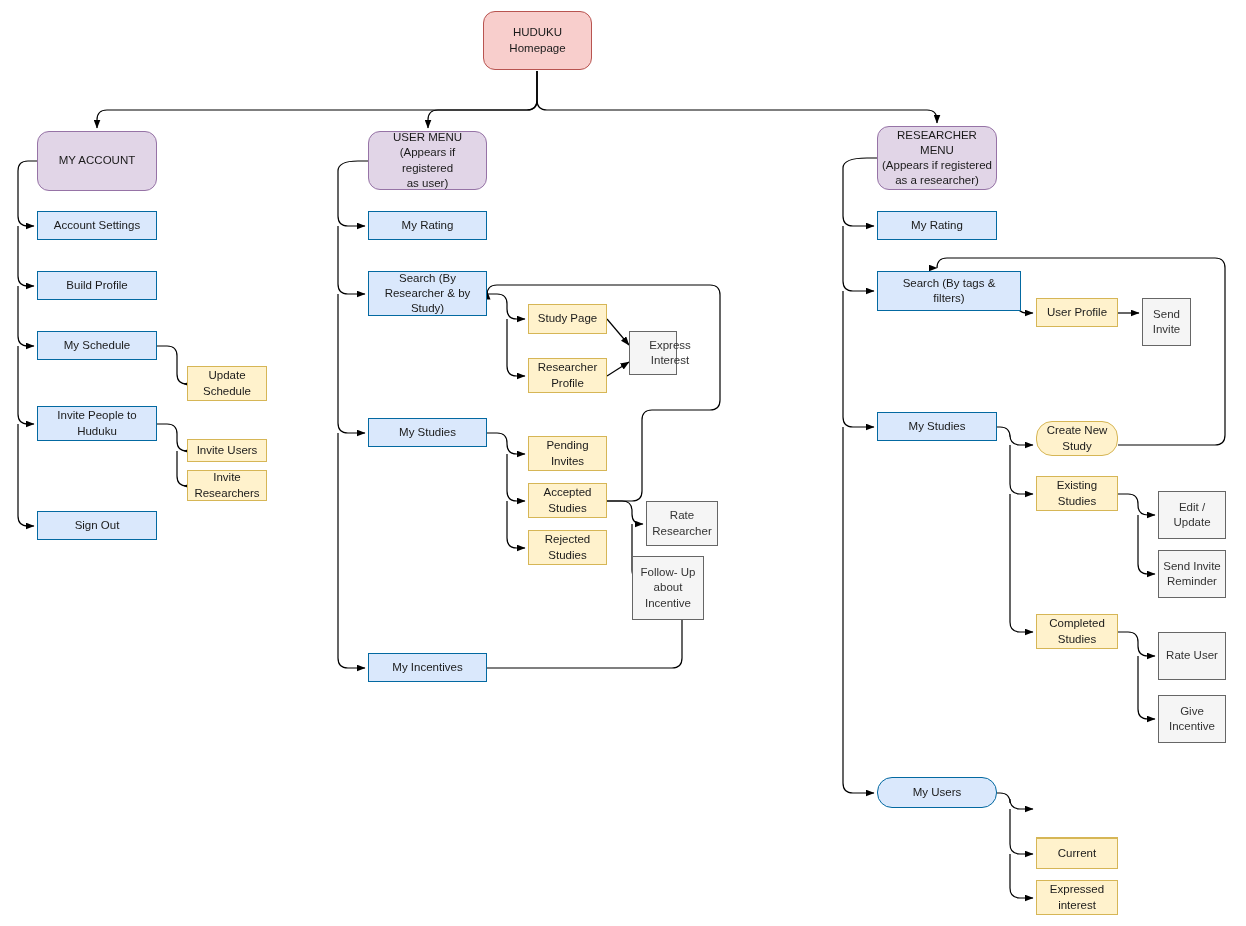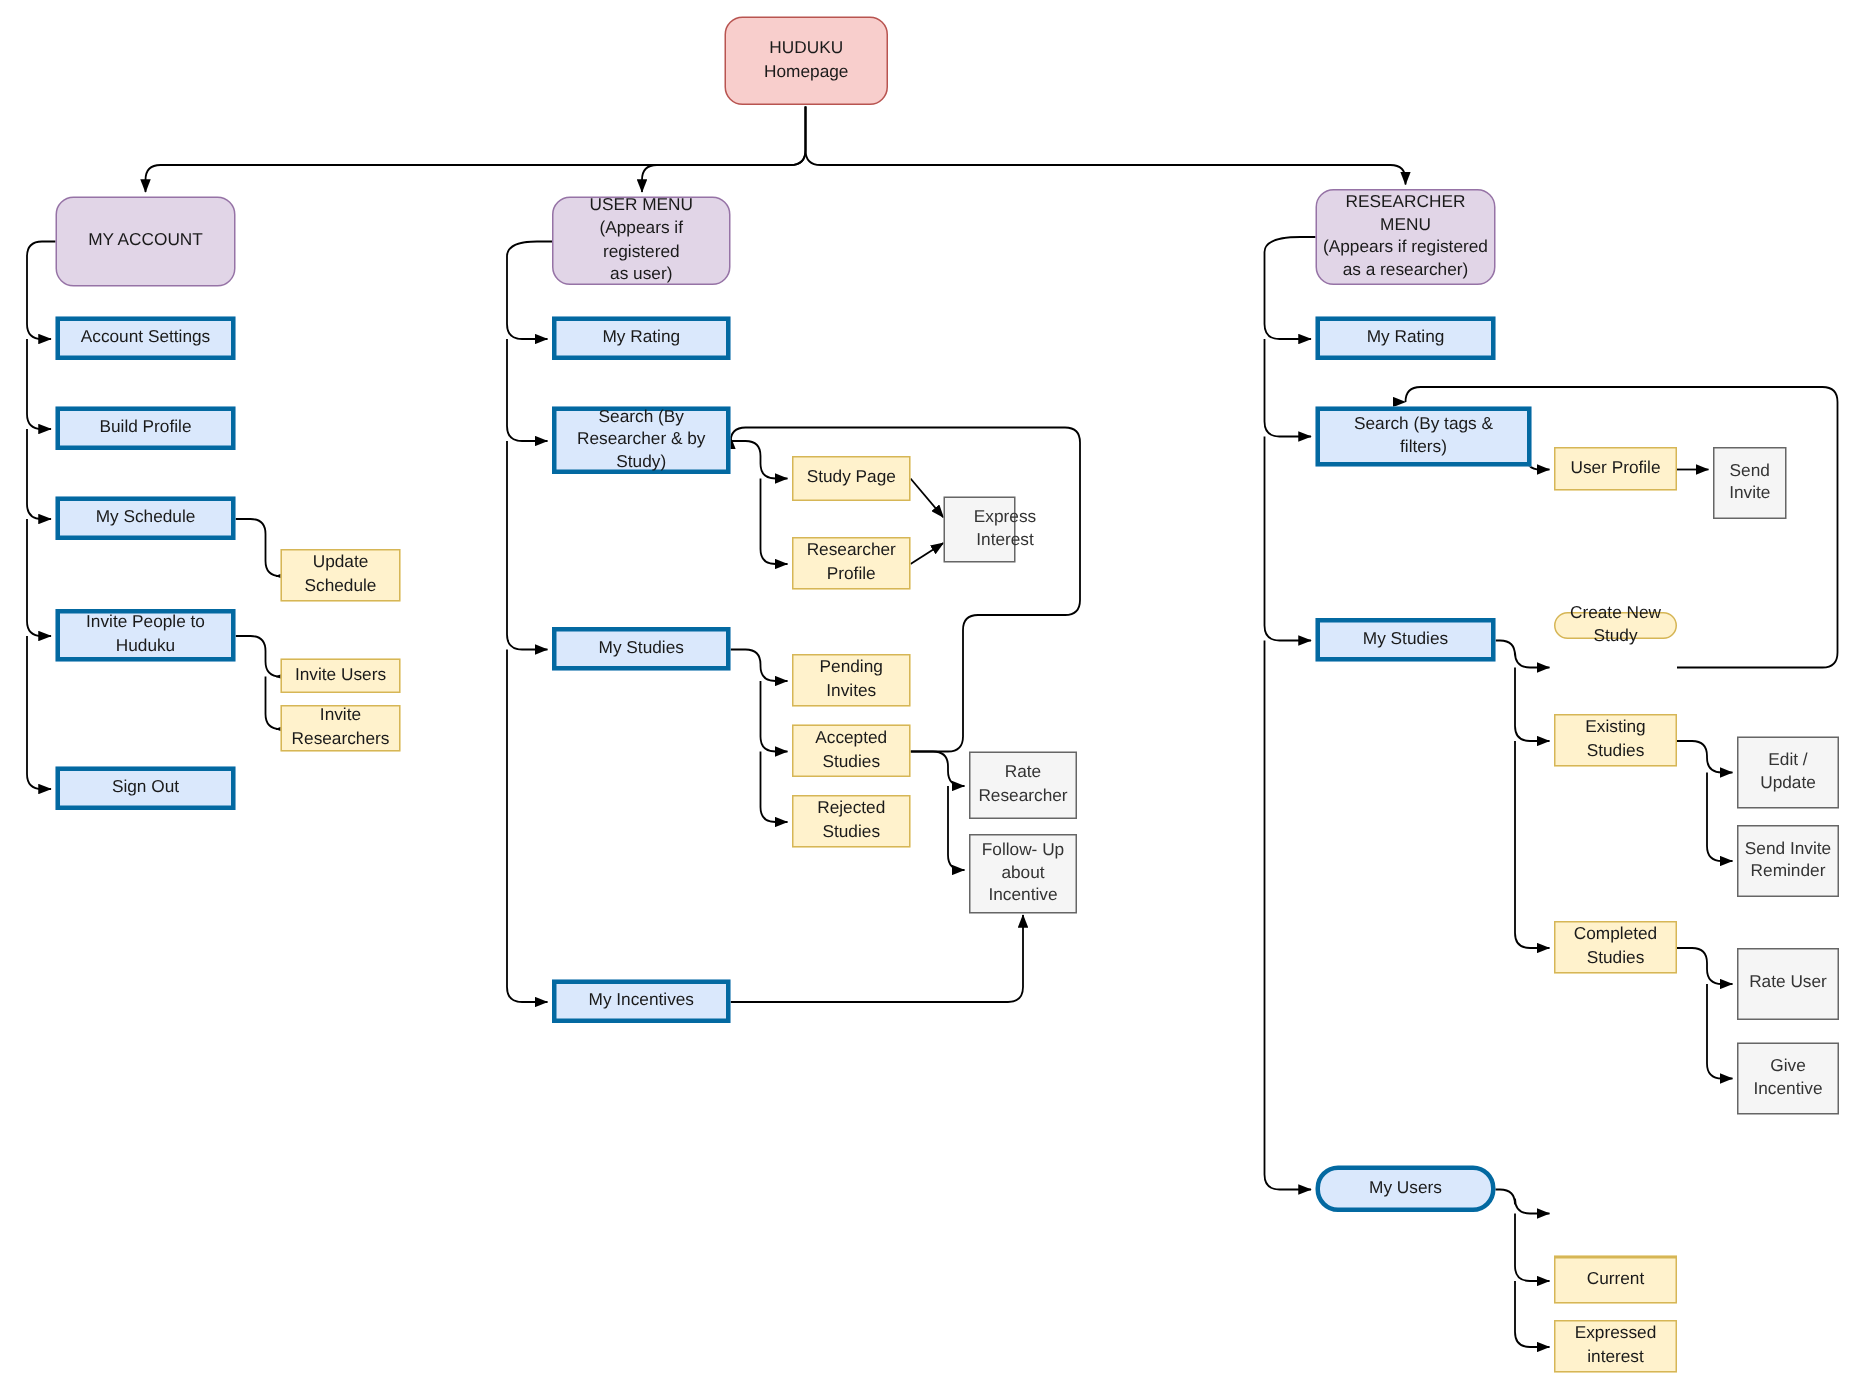--- a/index.html
+++ b/index.html
@@ -45,21 +45,21 @@
     border: 1px solid #b85450;
     border-radius: 12px;
   }
   .node.purple {
     background: #e1d5e7;
     border: 1px solid #9673a6;
     border-radius: 12px;
   }
   .node.blue {
     background: #dae8fc;
-    border: 3px solid #0369a1;
+    border: 1px solid #0369a1;
   }
   .node.yellow {
     background: #fff2cc;
     border: 1px solid #d6b656;
   }
   .node.grey {
     background: #f5f5f5;
     border: 1px solid #666666;
     color: #333333;
   }
@@ -169,36 +169,36 @@
 Interest</div>
       <div class="node blue" style="left: 368px; top: 418px; width: 119px; height: 29px;">My Studies</div>
       <div class="node yellow" style="left: 528px; top: 436px; width: 79px; height: 35px;">Pending
 Invites</div>
       <div class="node yellow" style="left: 528px; top: 483px; width: 79px; height: 35px;">Accepted
 Studies</div>
       <div class="node yellow" style="left: 528px; top: 530px; width: 79px; height: 35px;">Rejected
 Studies</div>
       <div class="node grey" style="left: 646px; top: 501px; width: 72px; height: 45px;">Rate
 Researcher</div>
-      <div class="node grey" style="left: 646px; top: 556px; width: 72px; height: 53px; text-align: center;">Follow- Up
+      <div class="node grey" style="left: 632px; top: 556px; width: 72px; height: 64px; text-align: center;">Follow- Up
 about
 Incentive</div>
       <div class="node blue" style="left: 368px; top: 653px; width: 119px; height: 29px;">My Incentives</div>
       <div class="node purple" style="left: 877px; top: 126px; width: 120px; height: 64px;">RESEARCHER
 MENU
 (Appears if registered
 as a researcher)</div>
       <div class="node blue" style="left: 877px; top: 211px; width: 120px; height: 29px;">My Rating</div>
       <div class="node blue" style="left: 877px; top: 271px; width: 144px; height: 40px;">Search (By tags &amp;
 filters)</div>
       <div class="node yellow" style="left: 1036px; top: 298px; width: 82px; height: 29px;">User Profile</div>
       <div class="node grey" style="left: 1142px; top: 298px; width: 49px; height: 48px;">Send
 Invite</div>
       <div class="node blue" style="left: 877px; top: 412px; width: 120px; height: 29px;">My Studies</div>
-      <div class="node yellow" style="left: 1036px; top: 408px; width: 82px; height: 18px; border-radius: 16px;">Create New
+      <div class="node yellow" style="left: 1036px; top: 421px; width: 82px; height: 35px; border-radius: 16px;">Create New
 Study</div>
       <div class="node yellow" style="left: 1036px; top: 476px; width: 82px; height: 35px;">Existing
 Studies</div>
       <div class="node grey" style="left: 1158px; top: 491px; width: 68px; height: 48px;">Edit /
 Update</div>
       <div class="node grey" style="left: 1158px; top: 550px; width: 68px; height: 48px;">Send Invite
 Reminder</div>
       <div class="node yellow" style="left: 1036px; top: 614px; width: 82px; height: 35px;">Completed
 Studies</div>
       <div class="node grey" style="left: 1158px; top: 632px; width: 68px; height: 48px;">Rate User</div>

